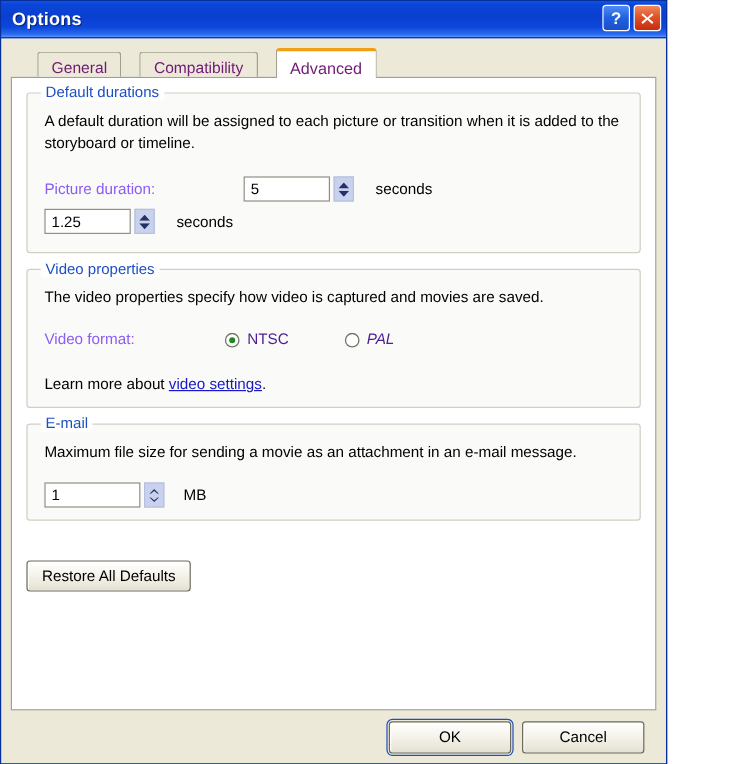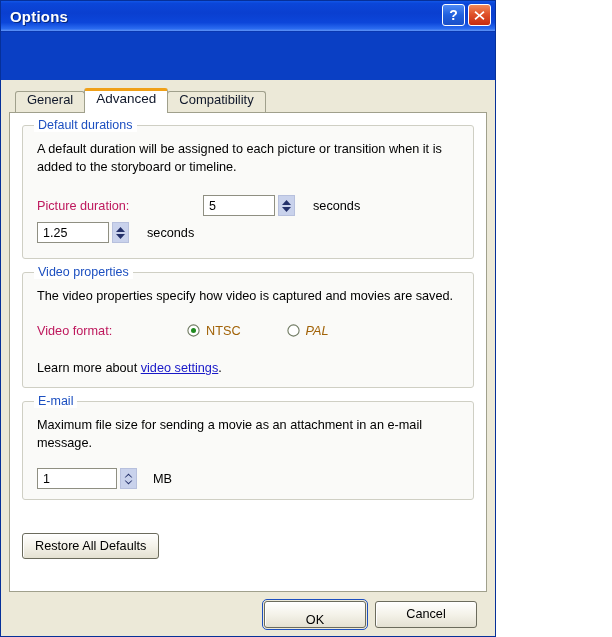--- a/index.html
+++ b/index.html
@@ -11,28 +11,27 @@
     width: 612px;
     height: 637px;
     font-family: "Liberation Sans", sans-serif;
     overflow: hidden;
   }
 
   
   .window {
     position: absolute;
     left: 0; top: 0;
-    width: 496px;
+    width: 556px;
     height: 637px;
     box-sizing: border-box;
     background: #0a3fc4;
     border: 1px solid #063099;
     display: flex;
     flex-direction: column;
-    gap: 48px;
   }
   .titlebar {
     height: 30px;
     flex: 0 0 30px;
     position: relative;
     background: linear-gradient(to bottom,
         #1156e8 0%, #0b46d8 8%, #0a3fd0 40%,
         #0c46da 72%, #2a6bf0 92%, #5f94f7 100%);
     border-bottom: 1px solid #0a37b0;
     display: flex;
@@ -95,29 +94,30 @@
     padding-left: 6px;
     position: relative;
     z-index: 3;
   }
   .tab {
     box-sizing: border-box;
     height: 21px;
     padding: 0 11px;
     margin-right: -1px;
     display: flex;
-    align-items: flex-start;
+    align-items: flex-end;
     font-size: 13px;
-    color: #0f172a;
+    color: #701a75;
     background: #ece9d8;
     border: 1px solid #a0a08c;
     border-bottom: none;
     border-radius: 3px 3px 0 0;
     cursor: default;
     user-select: none;
+    margin-left: 16px;
   }
   .tab.active {
     height: 25px;
     background: #ffffff;
     border-top: 3px solid #f0a017;
     border-left: 1px solid #a0a08c;
     border-right: 1px solid #a0a08c;
     margin-bottom: -1px;
     position: relative;
     z-index: 4;
@@ -168,21 +168,21 @@
 
   
   .rows { margin-top: 16px; }
   .row {
     display: flex;
     align-items: center;
     height: 27px;
   }
   .row-label {
     font-size: 12.7px;
-    color: #be185d;
+    color: #8b5cf6;
     width: 166px;
     flex: 0 0 166px;
   }
   .row-unit {
     font-size: 12.7px;
     color: #000;
     margin-left: 18px;
   }
 
   
@@ -222,23 +222,23 @@
   
   .radio-rows { margin-top: 14px; }
   .radio-row {
     display: flex;
     align-items: center;
     height: 24px;
   }
   .radio-row .row-label { width: 150px; flex: 0 0 150px; }
   .radio-opt {
     display: flex;
-    align-items: flex-start;
-    font-size: 12.7px;
-    color: #a16207;
+    align-items: center;
+    font-size: 12.7px;
+    color: #4c1d95;
     cursor: default;
     user-select: none;
   }
   .radio-opt.second { margin-left: 46px; font-style: italic; }
   .radio-mark {
     width: 13px;
     height: 13px;
     margin-right: 6px;
     flex: 0 0 13px;
   }
@@ -281,21 +281,20 @@
     display: inline-flex;
     align-items: center;
     justify-content: center;
     cursor: default;
     user-select: none;
     box-shadow: inset 1px 1px 0 #ffffff;
   }
   .btn-default {
     outline: 1px solid #1d4fbe;
     outline-offset: 1px;
-    align-items: flex-end;
   }
 
   .footer {
     height: 44px;
     flex: 0 0 44px;
     display: flex;
     align-items: center;
     justify-content: flex-end;
     gap: 9px;
     padding: 0 10px 0 0;
@@ -321,25 +320,25 @@
       </div>
     </div>
   </div>
 
   <div class="dialog-body">
 
     <div class="tabstrip">
       <div class="tab">
         <span>General</span>
       </div>
+      <div class="tab">
+        <span>Compatibility</span>
+      </div>
       <div class="tab active">
         <span>Advanced</span>
-      </div>
-      <div class="tab">
-        <span>Compatibility</span>
       </div>
     </div>
 
     <div class="tabpanel">
 
       <div class="group">
         <div class="group-title">Default durations</div>
         <p class="desc">A default duration will be assigned to each picture or transition when it is added to the storyboard or timeline.</p>
 
         <div class="rows">

